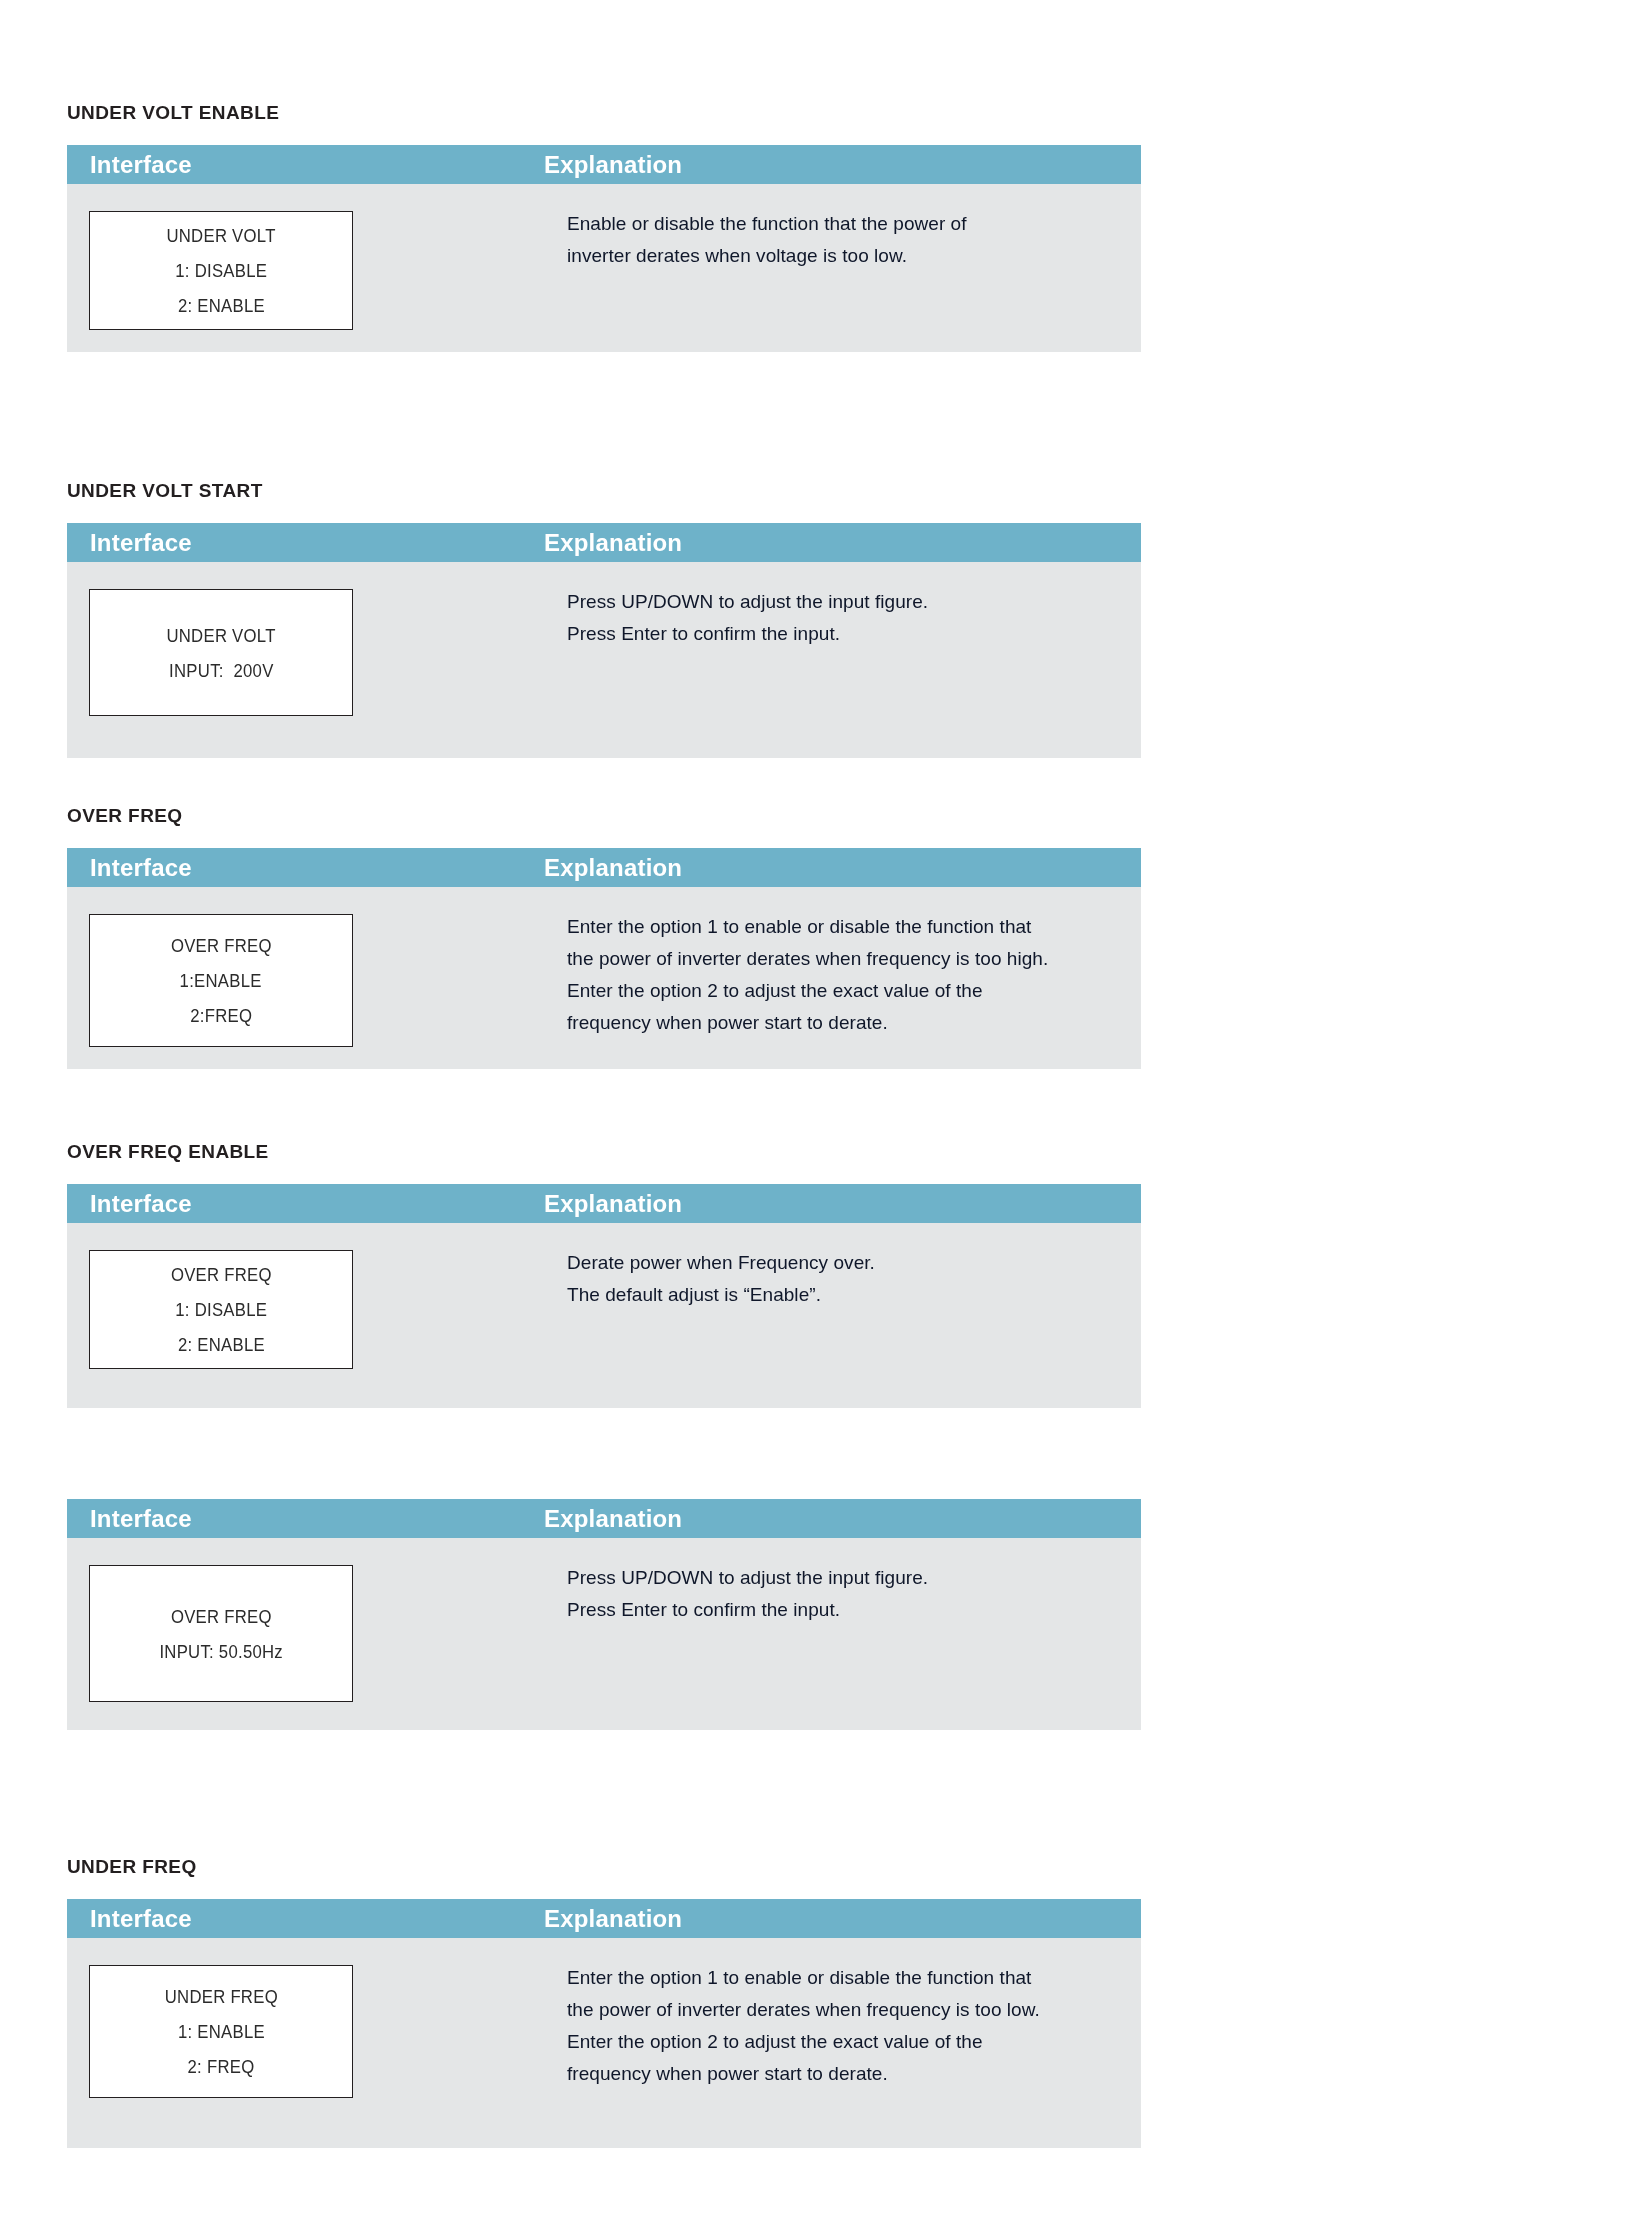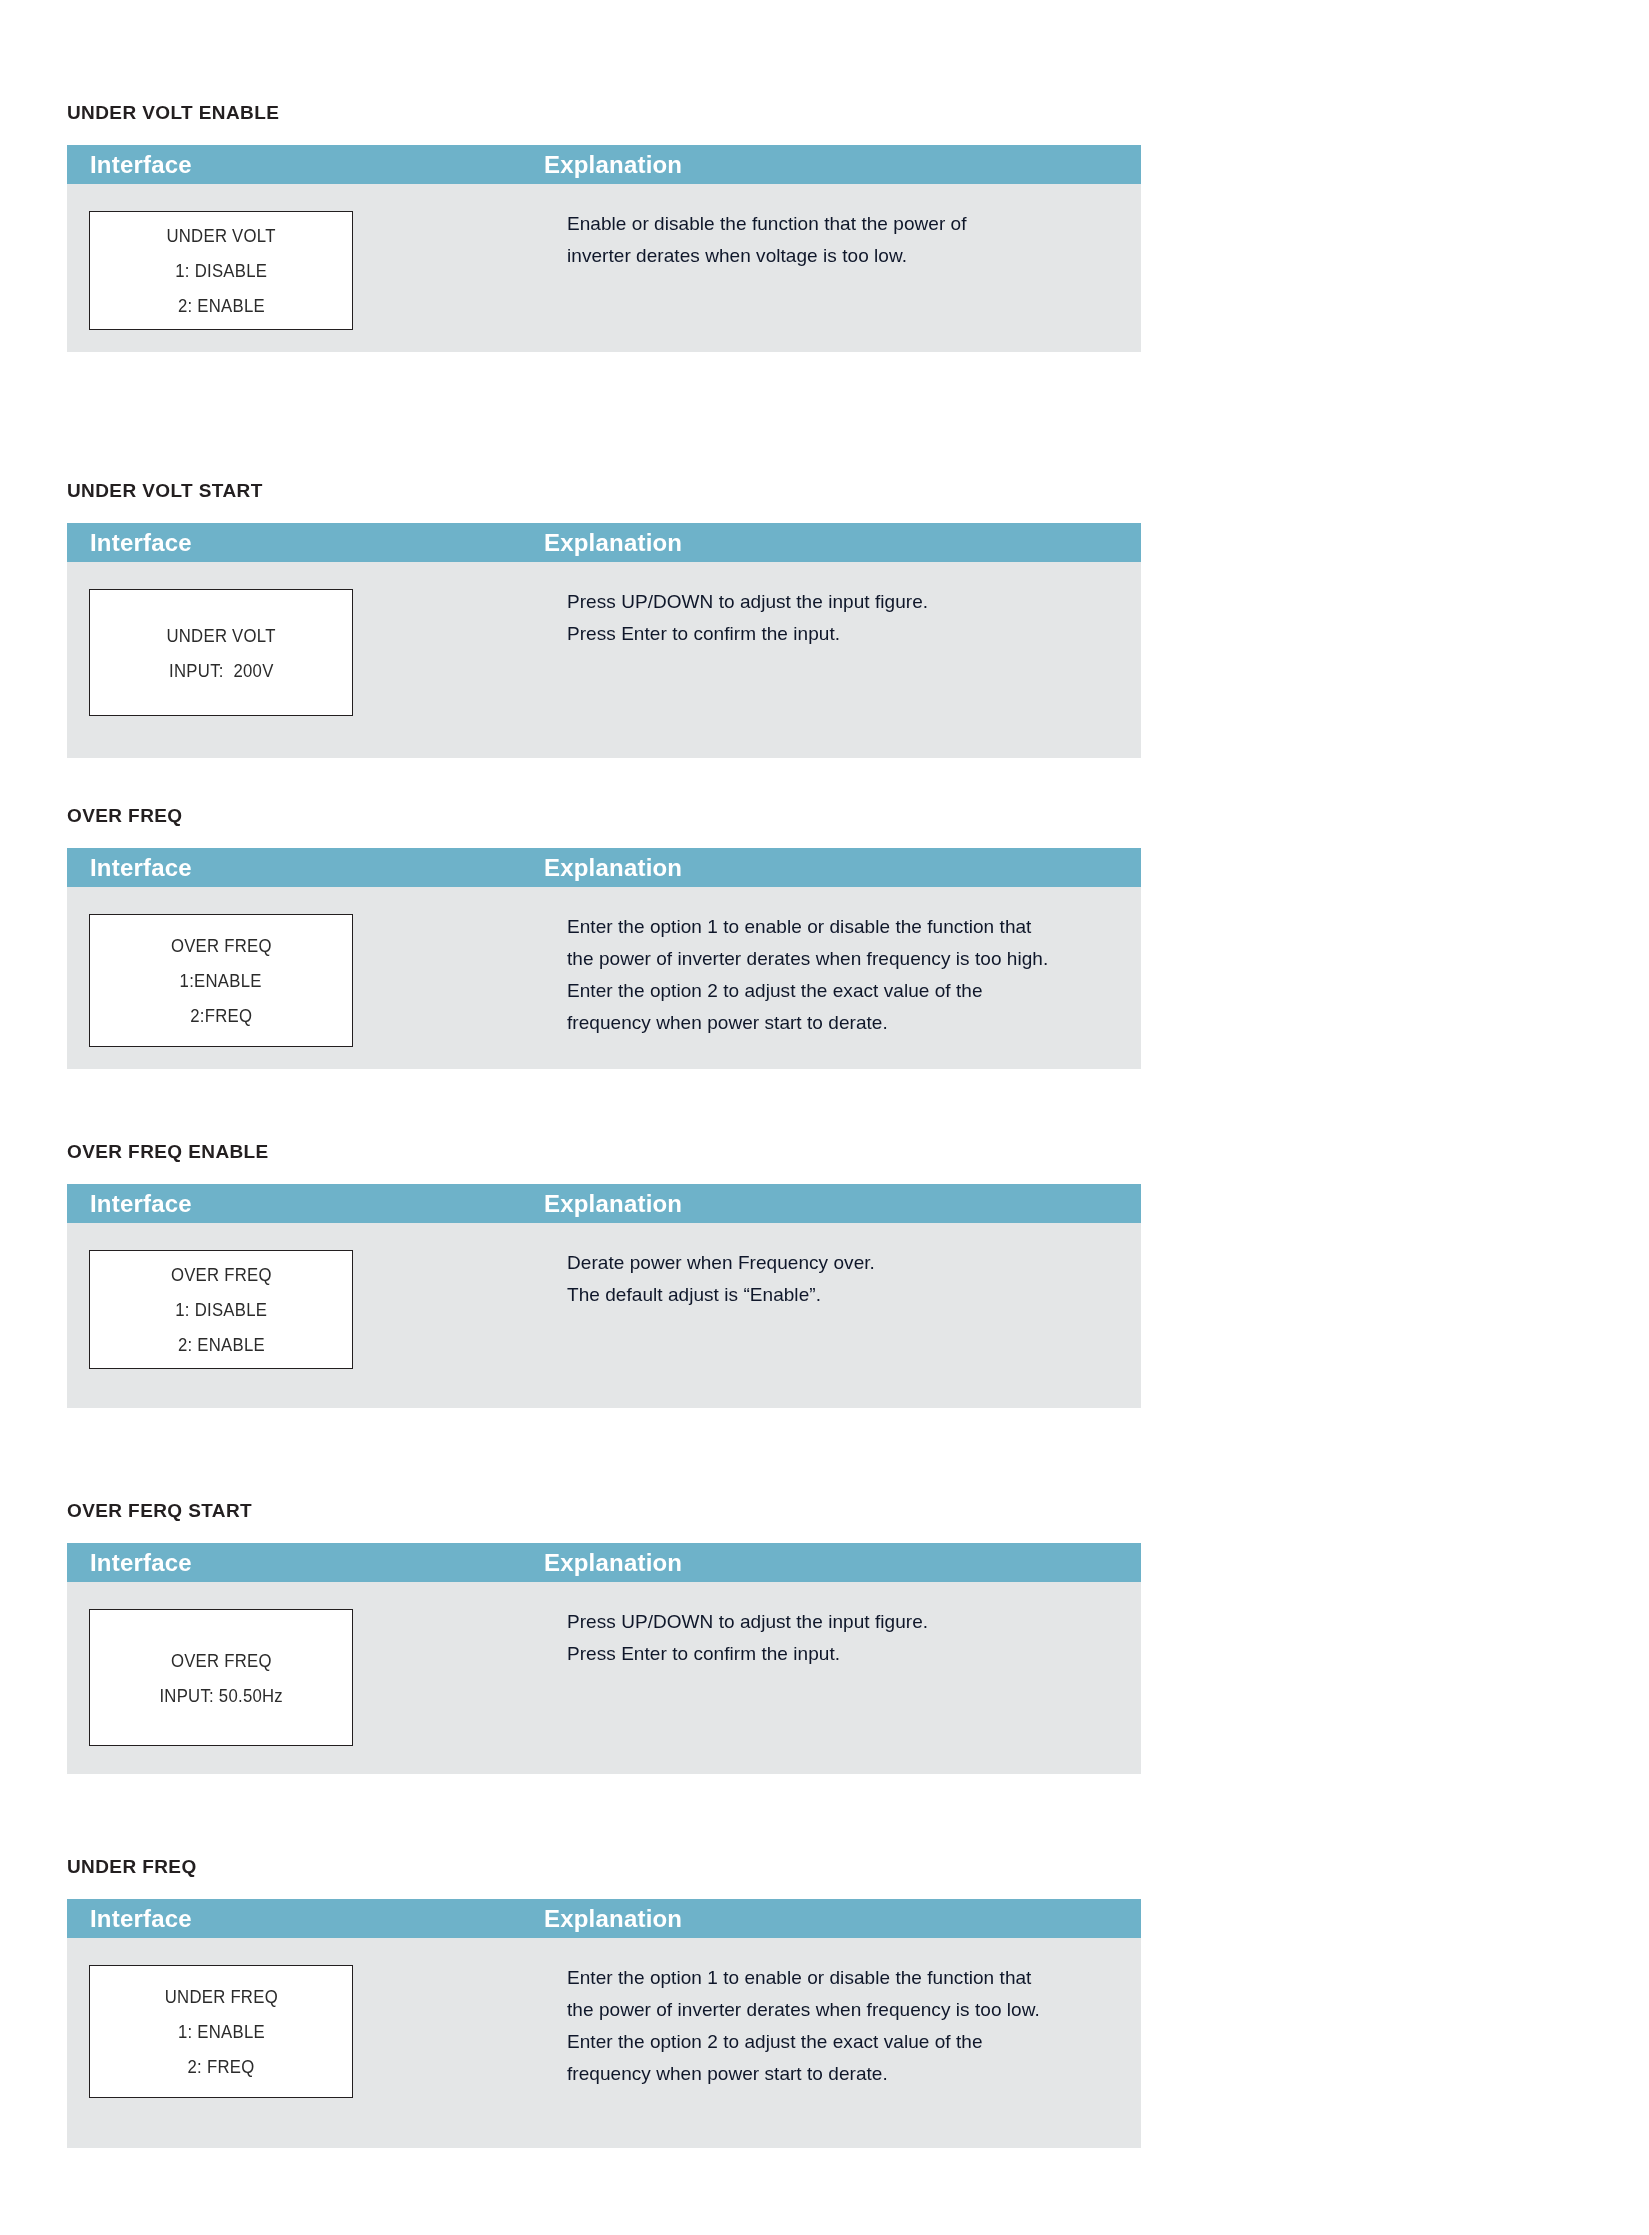--- a/index.html
+++ b/index.html
@@ -209,21 +209,20 @@
               </div>
             </div>
             <div class="cell-explanation">
               <div class="exp-line">Derate power when Frequency over.</div>
               <div class="exp-line">The default adjust is “Enable”.</div>
             </div>
           </div>
         </div>
       </div>
       <div class="section" style="top: 1499px;">
-        <div class="section-heading">OVER FERQ START</div>
         <div class="table" style="height: 231px;">
           <div class="table-header">
             <div class="th col-interface">Interface</div>
             <div class="th col-explanation">Explanation</div>
           </div>
           <div class="table-body">
             <div class="cell-interface">
               <div class="lcd" style="height: 137px;">
                 <div class="lcd-line">OVER FREQ</div>
                 <div class="lcd-line">INPUT: 50.50Hz</div>

